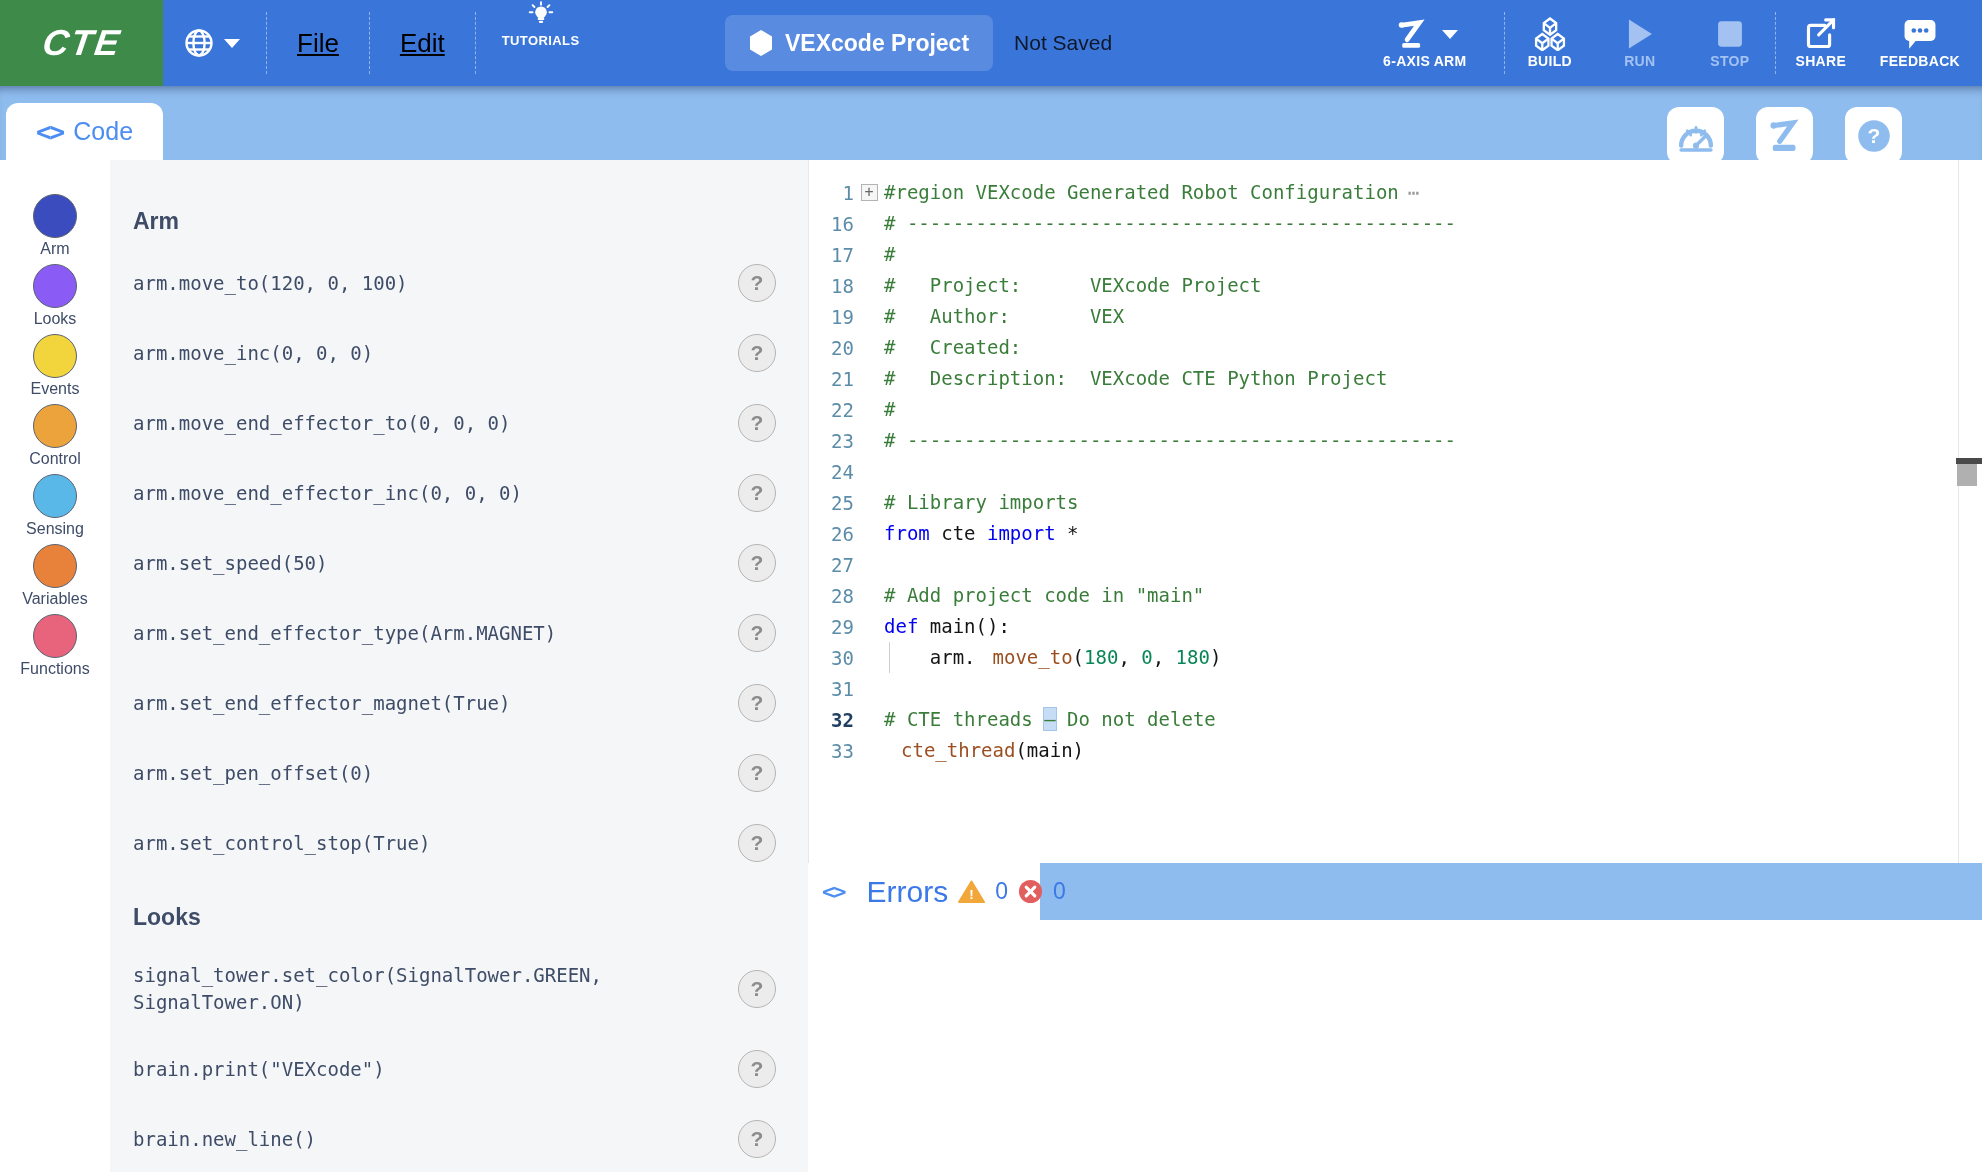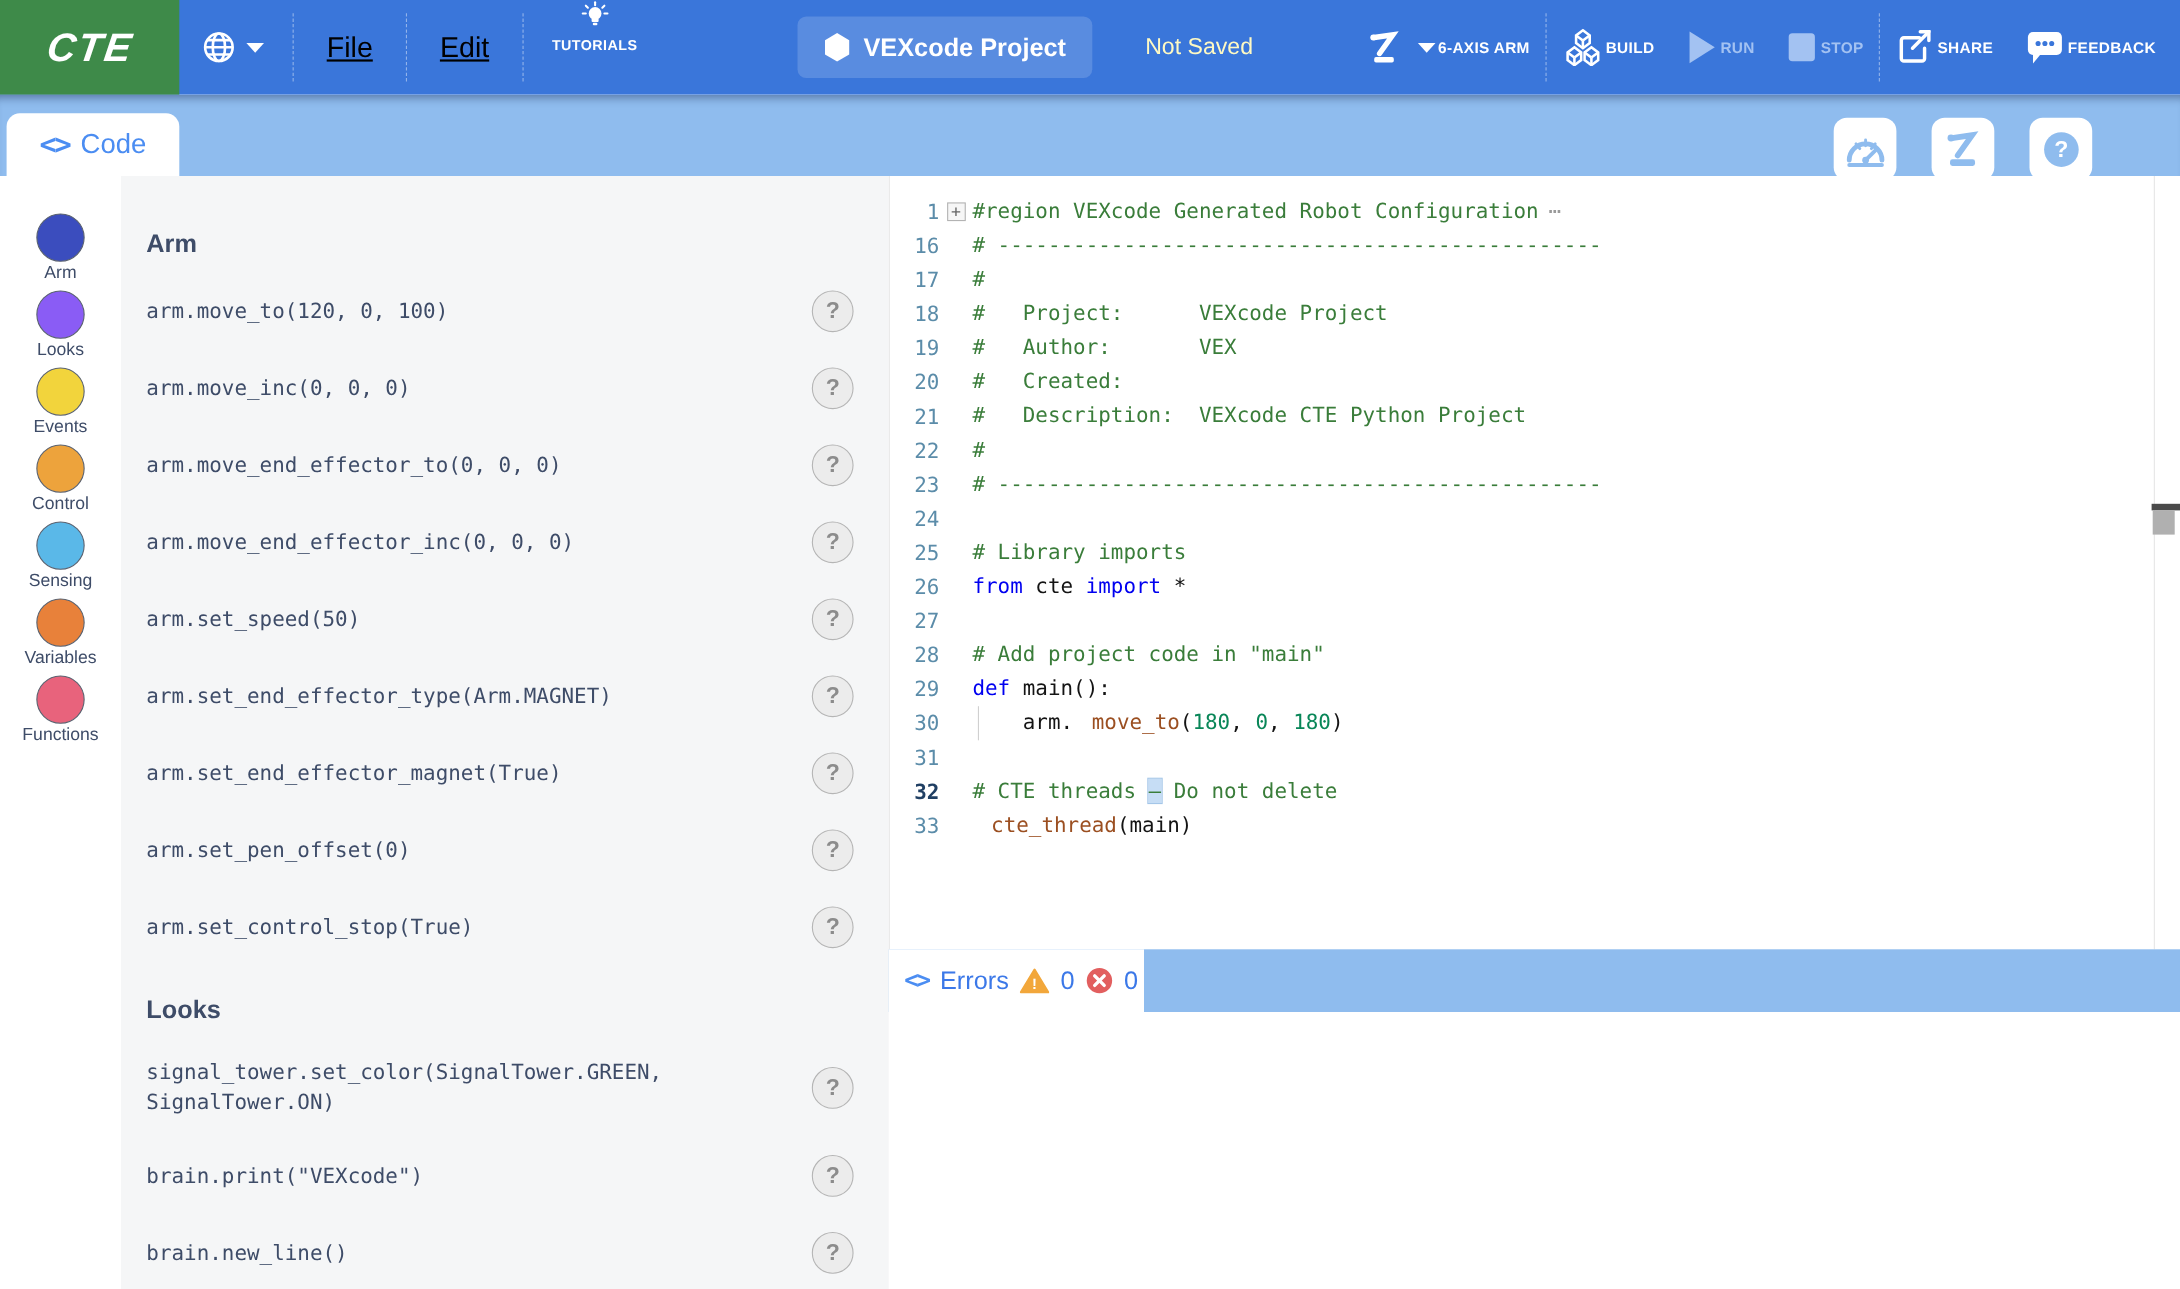--- a/index.html
+++ b/index.html
@@ -13,23 +13,23 @@
   .menu{display:flex;align-items:stretch;flex:none;}
   .menu-item{display:flex;align-items:center;justify-content:center;padding:0 30px;color:#000000;font-size:26px;cursor:pointer;text-decoration:underline;}
   .vsep{align-self:center;height:62px;border-left:1px dashed rgba(255,255,255,.45);}
   .globe-wrap{display:flex;align-items:center;gap:9px;padding:0 26px 0 20px;}
   .caret{width:0;height:0;border-left:8px solid transparent;border-right:8px solid transparent;border-top:9px solid #fff;}
   .tutorials{display:flex;flex-direction:column;align-items:center;justify-content:flex-start;gap:3px;padding:0 26px;color:#fff;cursor:pointer;}
   .tutorials .lbl{font-size:13px;font-weight:700;letter-spacing:.4px;}
   .proj-group{position:absolute;left:725px;top:0;height:86px;display:flex;align-items:center;}
   .proj-pill{display:flex;align-items:center;gap:12px;background:rgba(255,255,255,.16);border-radius:8px;height:56px;padding:0 24px;cursor:pointer;}
   .proj-pill .name{color:#fff;font-size:23px;font-weight:600;}
-  .not-saved{margin-left:48px;color:#fef9c3;font-size:21px;}
+  .not-saved{margin-left:21px;color:#0f172a;font-size:21px;}
   .right-cluster{position:absolute;right:8px;top:0;height:86px;display:flex;align-items:stretch;}
-  .tb-btn{display:flex;flex-direction:row;align-items:center;justify-content:center;gap:2px;padding:0 14px;color:#fff;cursor:pointer;min-width:62px;}
+  .tb-btn{display:flex;flex-direction:column;align-items:center;justify-content:center;gap:2px;padding:0 14px;color:#fff;cursor:pointer;min-width:62px;}
   .tb-btn .lbl{font-size:14px;font-weight:700;letter-spacing:.3px;}
   .tb-btn.disabled{color:#a3c2f2;cursor:default;}
   .device-top{display:flex;align-items:center;gap:10px;}
 
   
   .subbar{position:absolute;left:0;top:86px;width:1982px;height:74px;background:#8fbcee;
           box-shadow:inset 0 9px 8px -6px rgba(25,45,85,.45);z-index:20;}
   .codetab{position:absolute;left:6px;top:17px;width:157px;height:57px;background:#fff;border-radius:12px 12px 0 0;
            display:flex;align-items:center;justify-content:center;gap:10px;cursor:pointer;}
   .brackets{font-weight:800;font-size:26px;color:#4b8df2;letter-spacing:-2px;font-family:"DejaVu Sans Mono",monospace;}
@@ -69,21 +69,21 @@
   .tk-d{color:#3a7d3a;background:#c6ddf5;outline:1px solid #a4c6e8;}
   .tk-e{color:#9a9a9a;margin-left:9px;}
   .sb-track{position:absolute;left:1958px;top:160px;height:703px;border-left:1px solid #e6e6e6;}
   .sb-shadowline{position:absolute;left:1956px;top:458px;width:26px;height:6px;background:#4a4a4a;cursor:pointer;}
   .sb-thumb{position:absolute;left:1957px;top:464px;width:20px;height:22px;background:#b0b0b0;cursor:pointer;}
 
   
   .errorsbar{position:absolute;left:808px;top:863px;right:0;height:57px;background:#8fbcee;display:flex;z-index:5;}
   .errors-tab{width:232px;height:57px;background:#fff;display:flex;align-items:center;gap:10px;padding-left:14px;box-sizing:border-box;cursor:pointer;}
   .errors-tab .brackets{font-size:22px;}
-  .errors-tab .lbl{color:#3b78e8;font-size:23px;}
+  .errors-tab .lbl{color:#3b78e8;font-size:30px;margin-left:12px;}
   .cnt{color:#3b78e8;font-size:23px;}
   .below-errors{position:absolute;left:808px;top:920px;right:0;bottom:0;background:#fff;}
 
   svg{display:block;}
 </style>
 </head>
 <body>
 
 <div class="topbar">
   <div class="logo">

